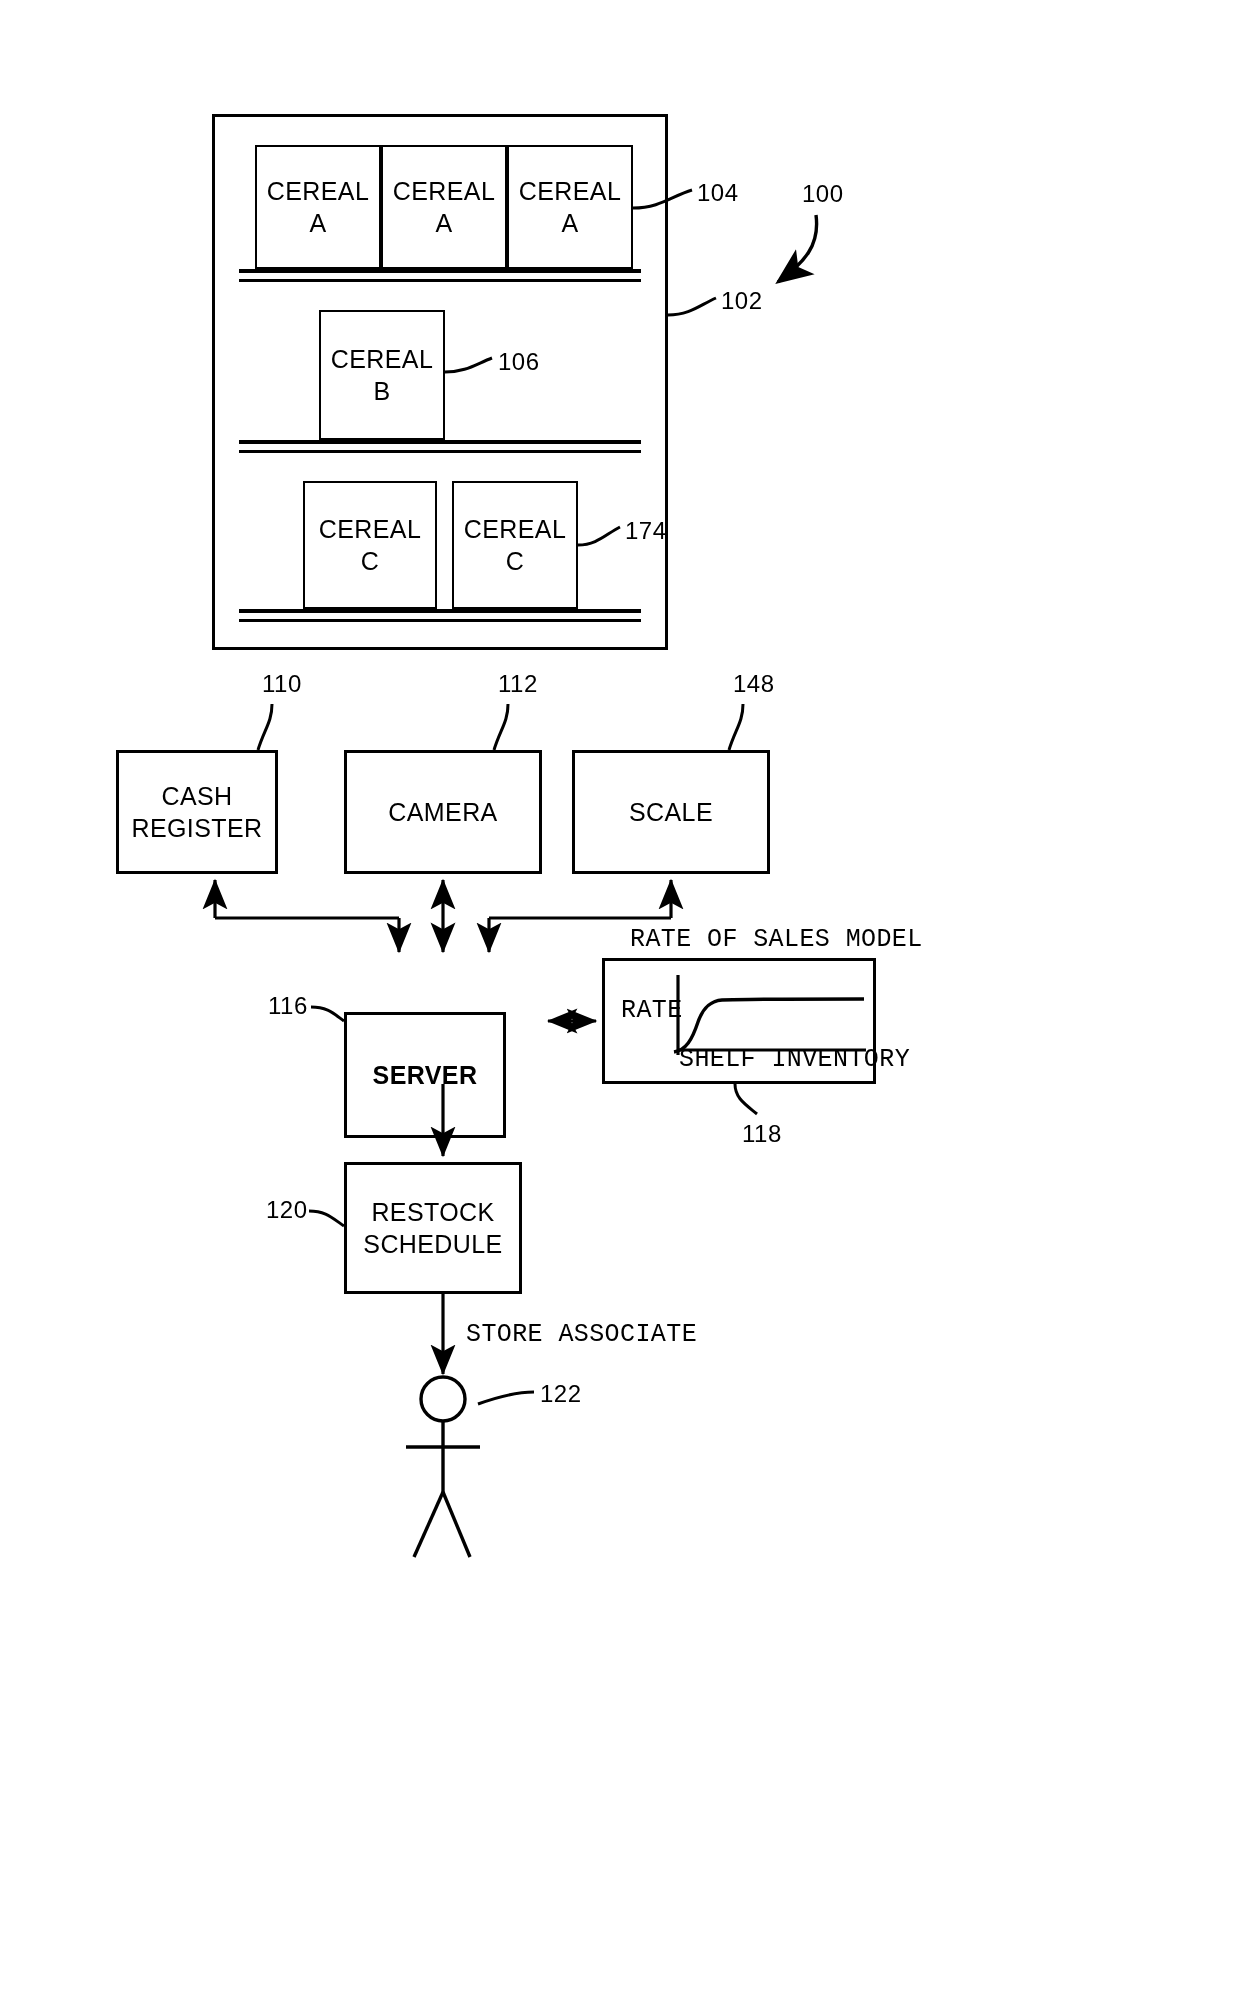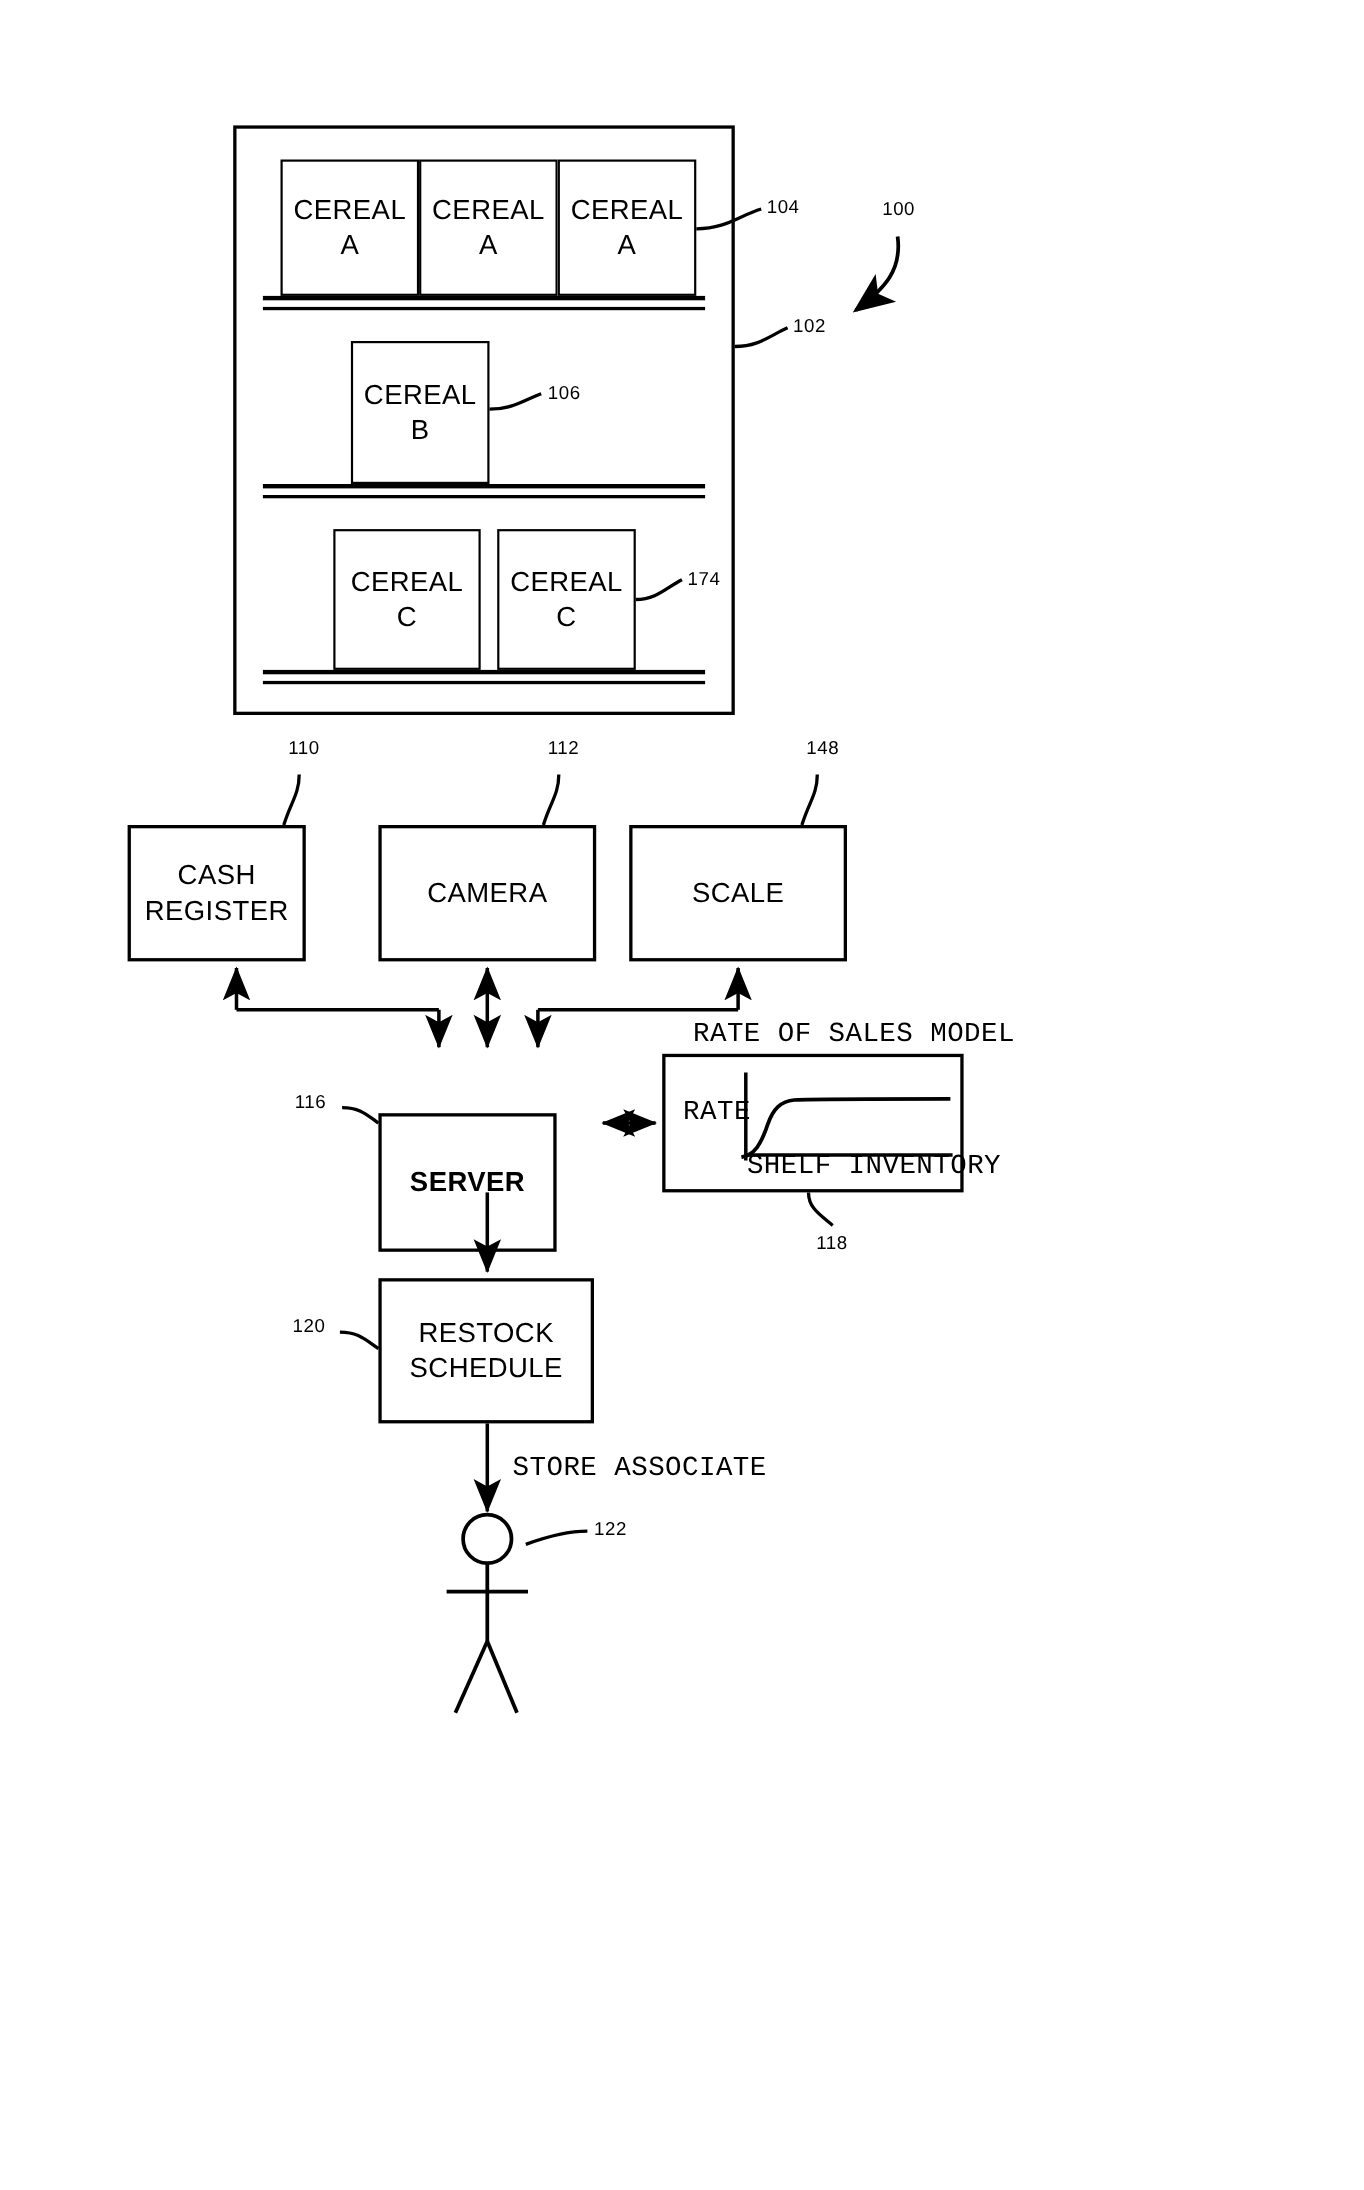--- a/index.html
+++ b/index.html
@@ -50,21 +50,21 @@
   .prod-label {
     font-size: 25px;
     letter-spacing: 0.4px;
   }
   .node-label {
     font-size: 25px;
     letter-spacing: 0.4px;
   }
   .refnum {
     position: absolute;
-    font-size: 17px;
+    font-size: 24px;
     letter-spacing: 0.5px;
     white-space: nowrap;
   }
   .plain-text {
     position: absolute;
     font-size: 25px;
     letter-spacing: 0.4px;
     white-space: nowrap;
     font-family: Liberation Mono, monospace;
   }
@@ -130,21 +130,21 @@
   <div class="abs boxframe ctr node-label" style="left:344px; top:1012px; width:162px; height:126px;font-weight:bold;">
     <div>SERVER</div>
   </div>
 
   <div class="abs boxframe" style="left:602px; top:958px; width:274px; height:126px;"></div>
 
   <div class="plain-text" style="left:630px; top:925px;">RATE OF SALES MODEL</div>
   <div class="plain-text" style="left:621px; top:996px;">RATE</div>
   <div class="plain-text" style="left:679px; top:1045px;">SHELF INVENTORY</div>
 
-  <div class="abs boxframe ctr node-label" style="left:344px; top:1162px; width:196px; height:132px;">
+  <div class="abs boxframe ctr node-label" style="left:344px; top:1162px; width:178px; height:132px;">
     <div>RESTOCK</div>
     <div>SCHEDULE</div>
   </div>
 
   <div class="plain-text" style="left:466px; top:1320px;">STORE ASSOCIATE</div>
 
   <div class="refnum" style="left:802px; top:180px;">100</div>
   <div class="refnum" style="left:721px; top:287px;">102</div>
   <div class="refnum" style="left:697px; top:179px;">104</div>
   <div class="refnum" style="left:498px; top:348px;">106</div>

